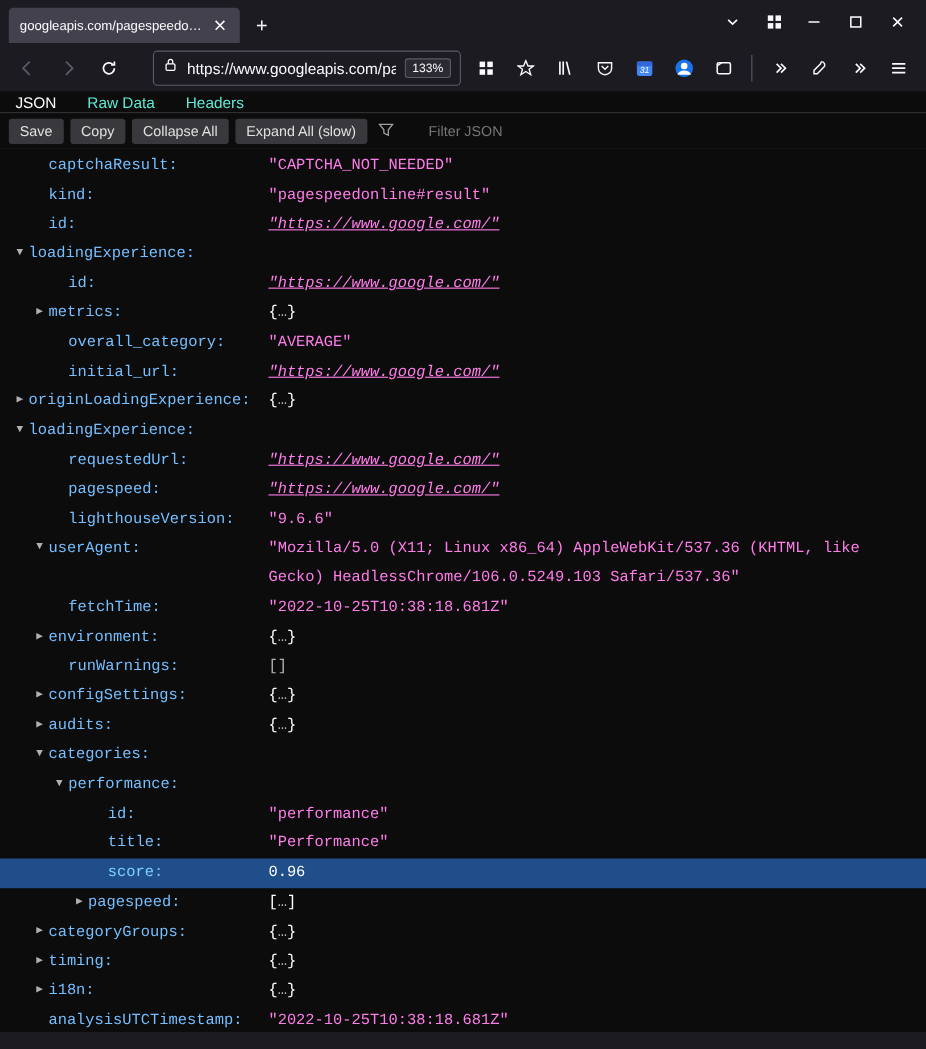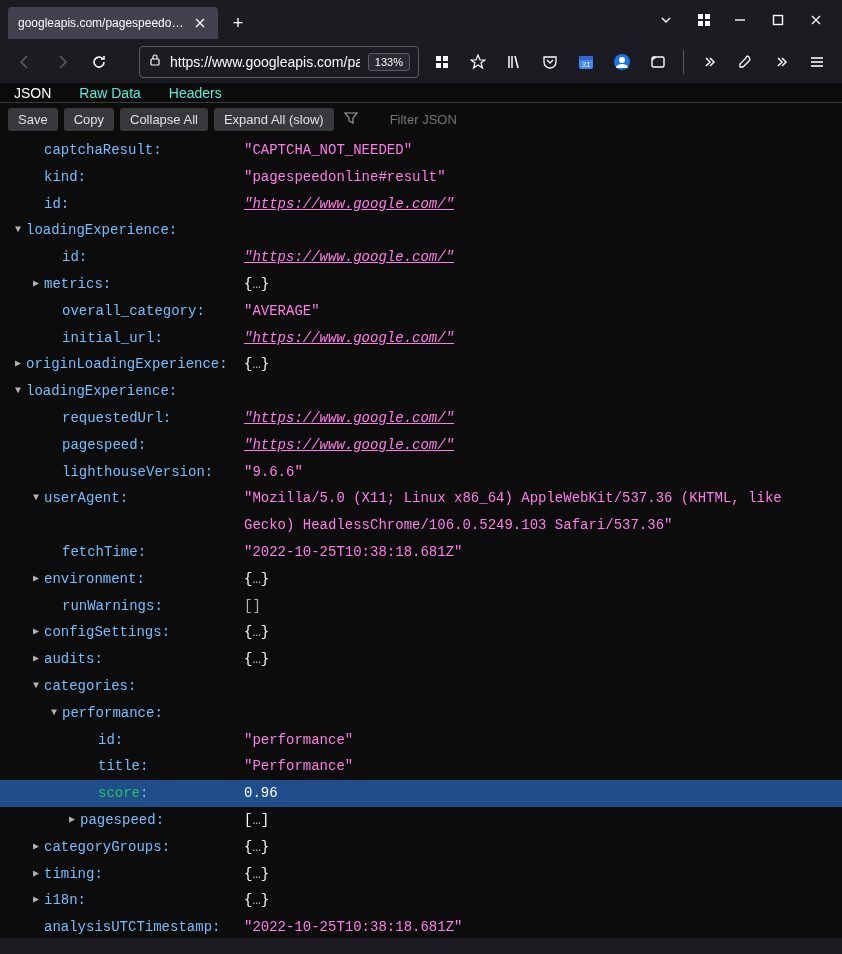--- a/index.html
+++ b/index.html
@@ -407,21 +407,21 @@
     <div class="key-cell indent-4">
         <span class="toggle none"></span>
         <span class="key">title</span>
       </div>
     <div class="val-cell"><span class="val-string">"Performance"</span></div>
   </div>
 
   <div class="row highlighted">
     <div class="key-cell indent-4">
         <span class="toggle none"></span>
-        <span class="key" style="color:#22c55e;">score</span>
+        <span class="key" style="color:#7dd3fc;">score</span>
       </div>
     <div class="val-cell"><span class="val-number" style="color:#ffffff;">0.96</span></div>
   </div>
 
   <div class="row">
     <div class="key-cell indent-3">
         <span class="toggle collapsed"></span>
         <span class="key">pagespeed</span>
       </div>
     <div class="val-cell"><span class="val-collapsed"><span class="brace">[</span><span class="ellipsis">…</span><span class="brace">]</span></span></div>

